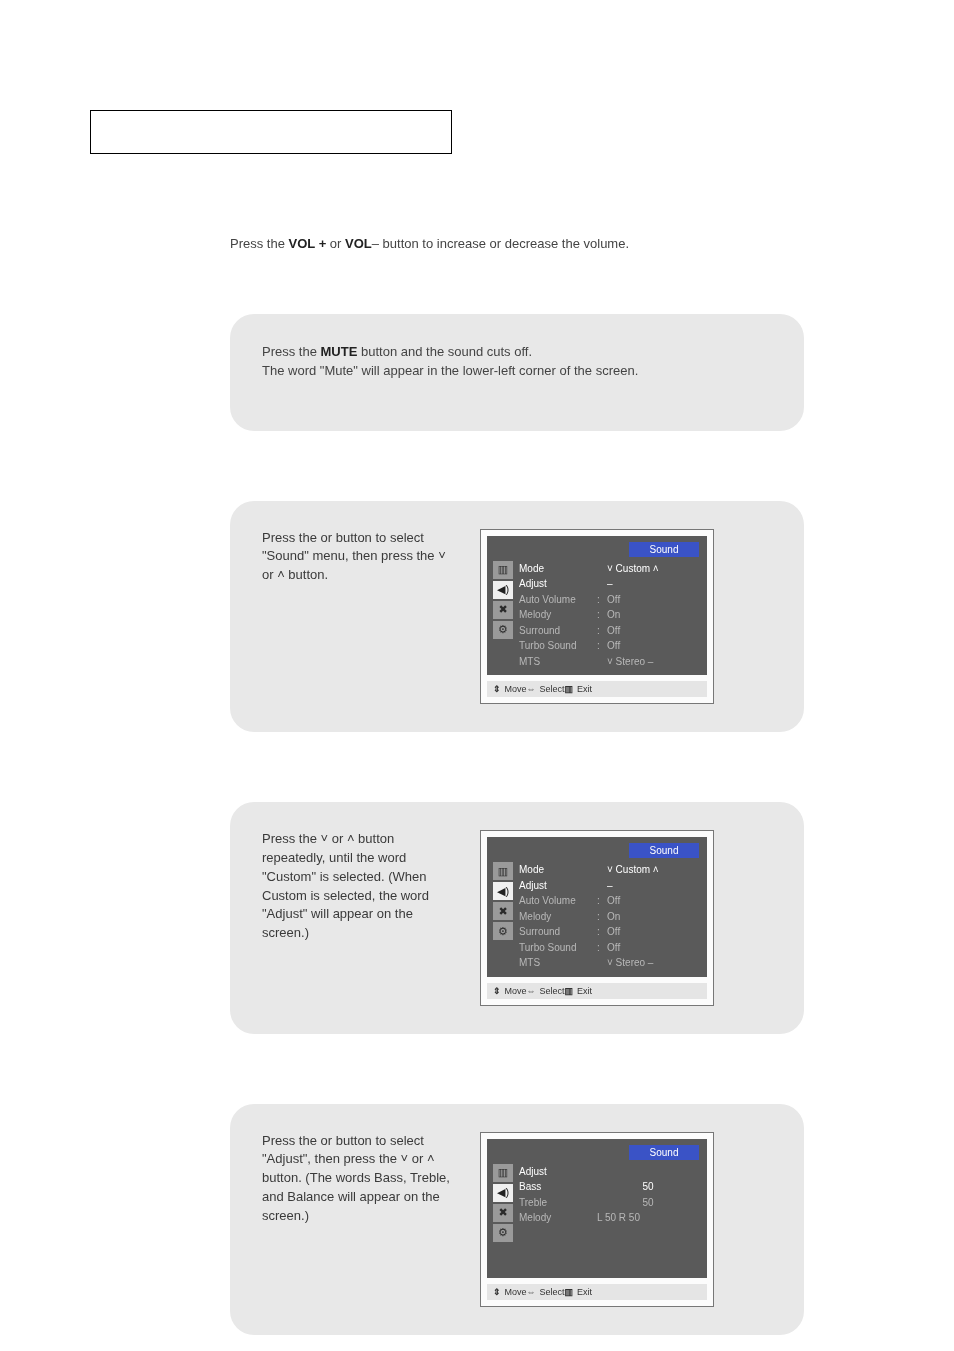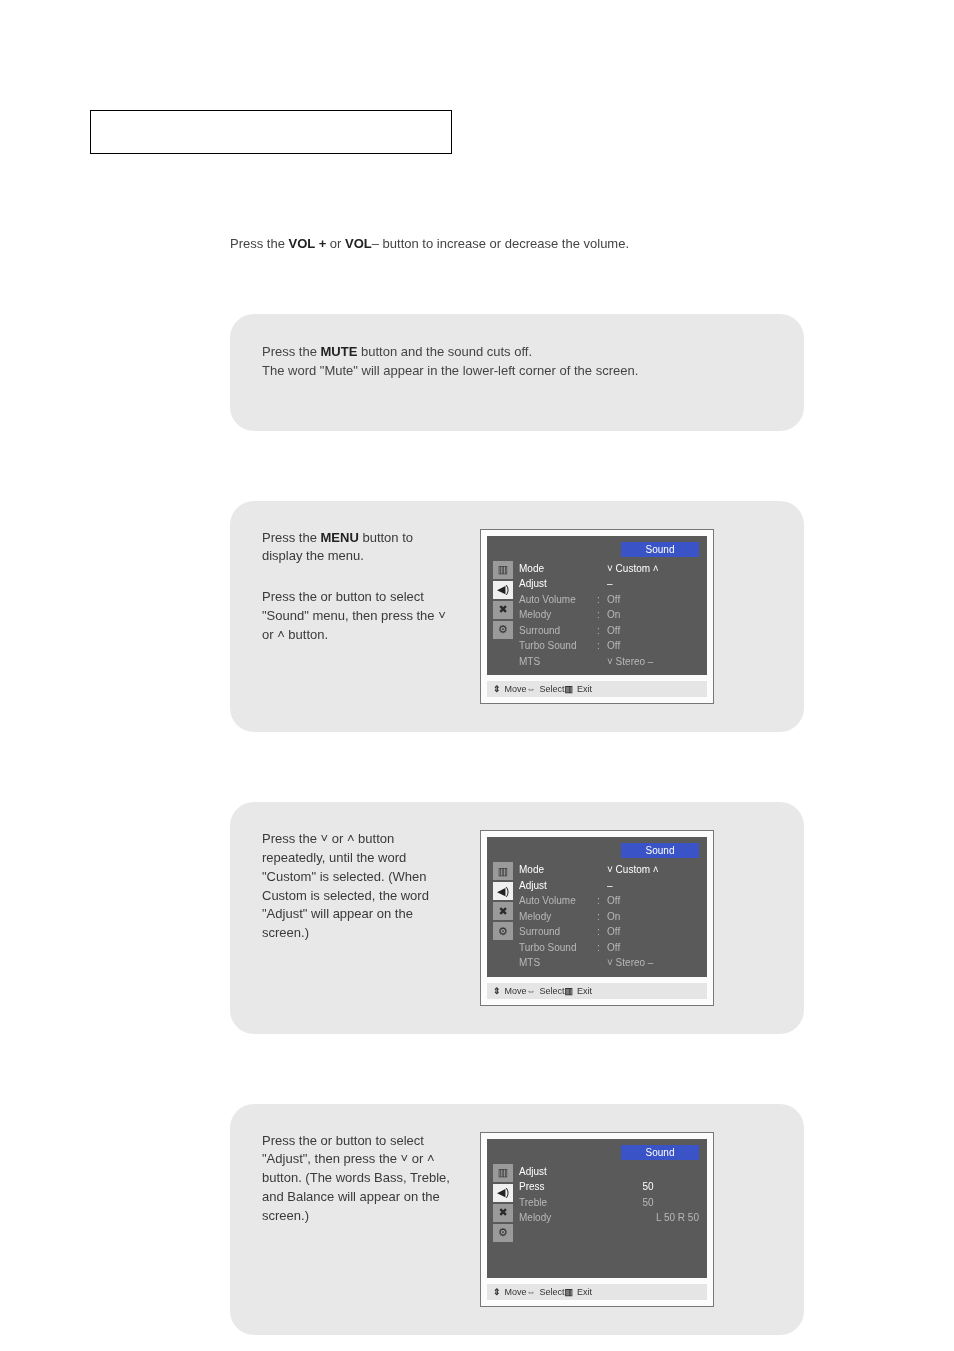--- a/index.html
+++ b/index.html
@@ -62,21 +62,21 @@
     background: #5a5a5a;
     padding: 6px 8px 6px 6px;
     position: relative;
   }
   .osd-title {
     background: #3a53c6;
     color: #fff;
     font-size: 10px;
     text-align: center;
     padding: 2px 0;
-    width: 78px;
+    width: 70px;
     float: right;
     margin-bottom: 4px;
   }
   .osd-clear { clear: both; }
   .osd-body {
     display: flex;
     gap: 6px;
   }
   .osd-icons {
     display: flex;
@@ -142,23 +142,20 @@
   <div class="section-block body-text">
     <div class="mb-small">
       <span>Press the </span><b>MUTE</b><span> button and the sound cuts off.</span><br>
       <span>The word "Mute" will appear in the lower-left corner of the screen.</span>
     </div>
   </div>
 
   <div class="section-block">
     <div class="section-row">
       <div class="col-text">
-        <div class="mb-small">
-          <span>Press the </span><b>MENU</b><span> button to display the menu.</span>
-        </div>
         <div>Press the     or     button to select  "Sound" menu, then press the  ˅  or  ˄ button.</div>
       </div>
 
       <div class="osd">
         <div class="osd-inner">
           <div class="osd-title">Sound</div>
           <div class="osd-clear"></div>
           <div class="osd-body">
             <div class="osd-icons">
               <div class="osd-icon">▥</div>
@@ -289,30 +286,30 @@
               <div class="osd-icon active">◀)</div>
               <div class="osd-icon">✖</div>
               <div class="osd-icon">⚙</div>
             </div>
             <div class="osd-list" id="osd-list-3">
                 <div class="osd-row hi">
                   <span class="osd-label">Adjust</span>
                   <span class="osd-val" style="text-align:center"></span>
                 </div>
                 <div class="osd-row hi">
-                  <span class="osd-label">Press</span>
+                  <span class="osd-label">Bass</span>
                   <span class="osd-val" style="text-align:center">50</span>
                 </div>
                 <div class="osd-row">
                   <span class="osd-label">Treble</span>
                   <span class="osd-val" style="text-align:center">50</span>
                 </div>
                 <div class="osd-row">
                   <span class="osd-label">Melody</span>
-                  <span class="osd-val" style="text-align:right">L  50       R  50</span>
+                  <span class="osd-val" style="text-align:left">L  50       R  50</span>
                 </div>
                 <div style="font-size: 10px;">&nbsp;</div>
                 <div style="font-size: 10px;">&nbsp;</div>
                 <div style="font-size: 10px;">&nbsp;</div>
               </div>
           </div>
         </div>
         <div class="osd-footer">
           <span data-sym="⇕">Move</span>
           <span data-sym="⇔">Select</span>

